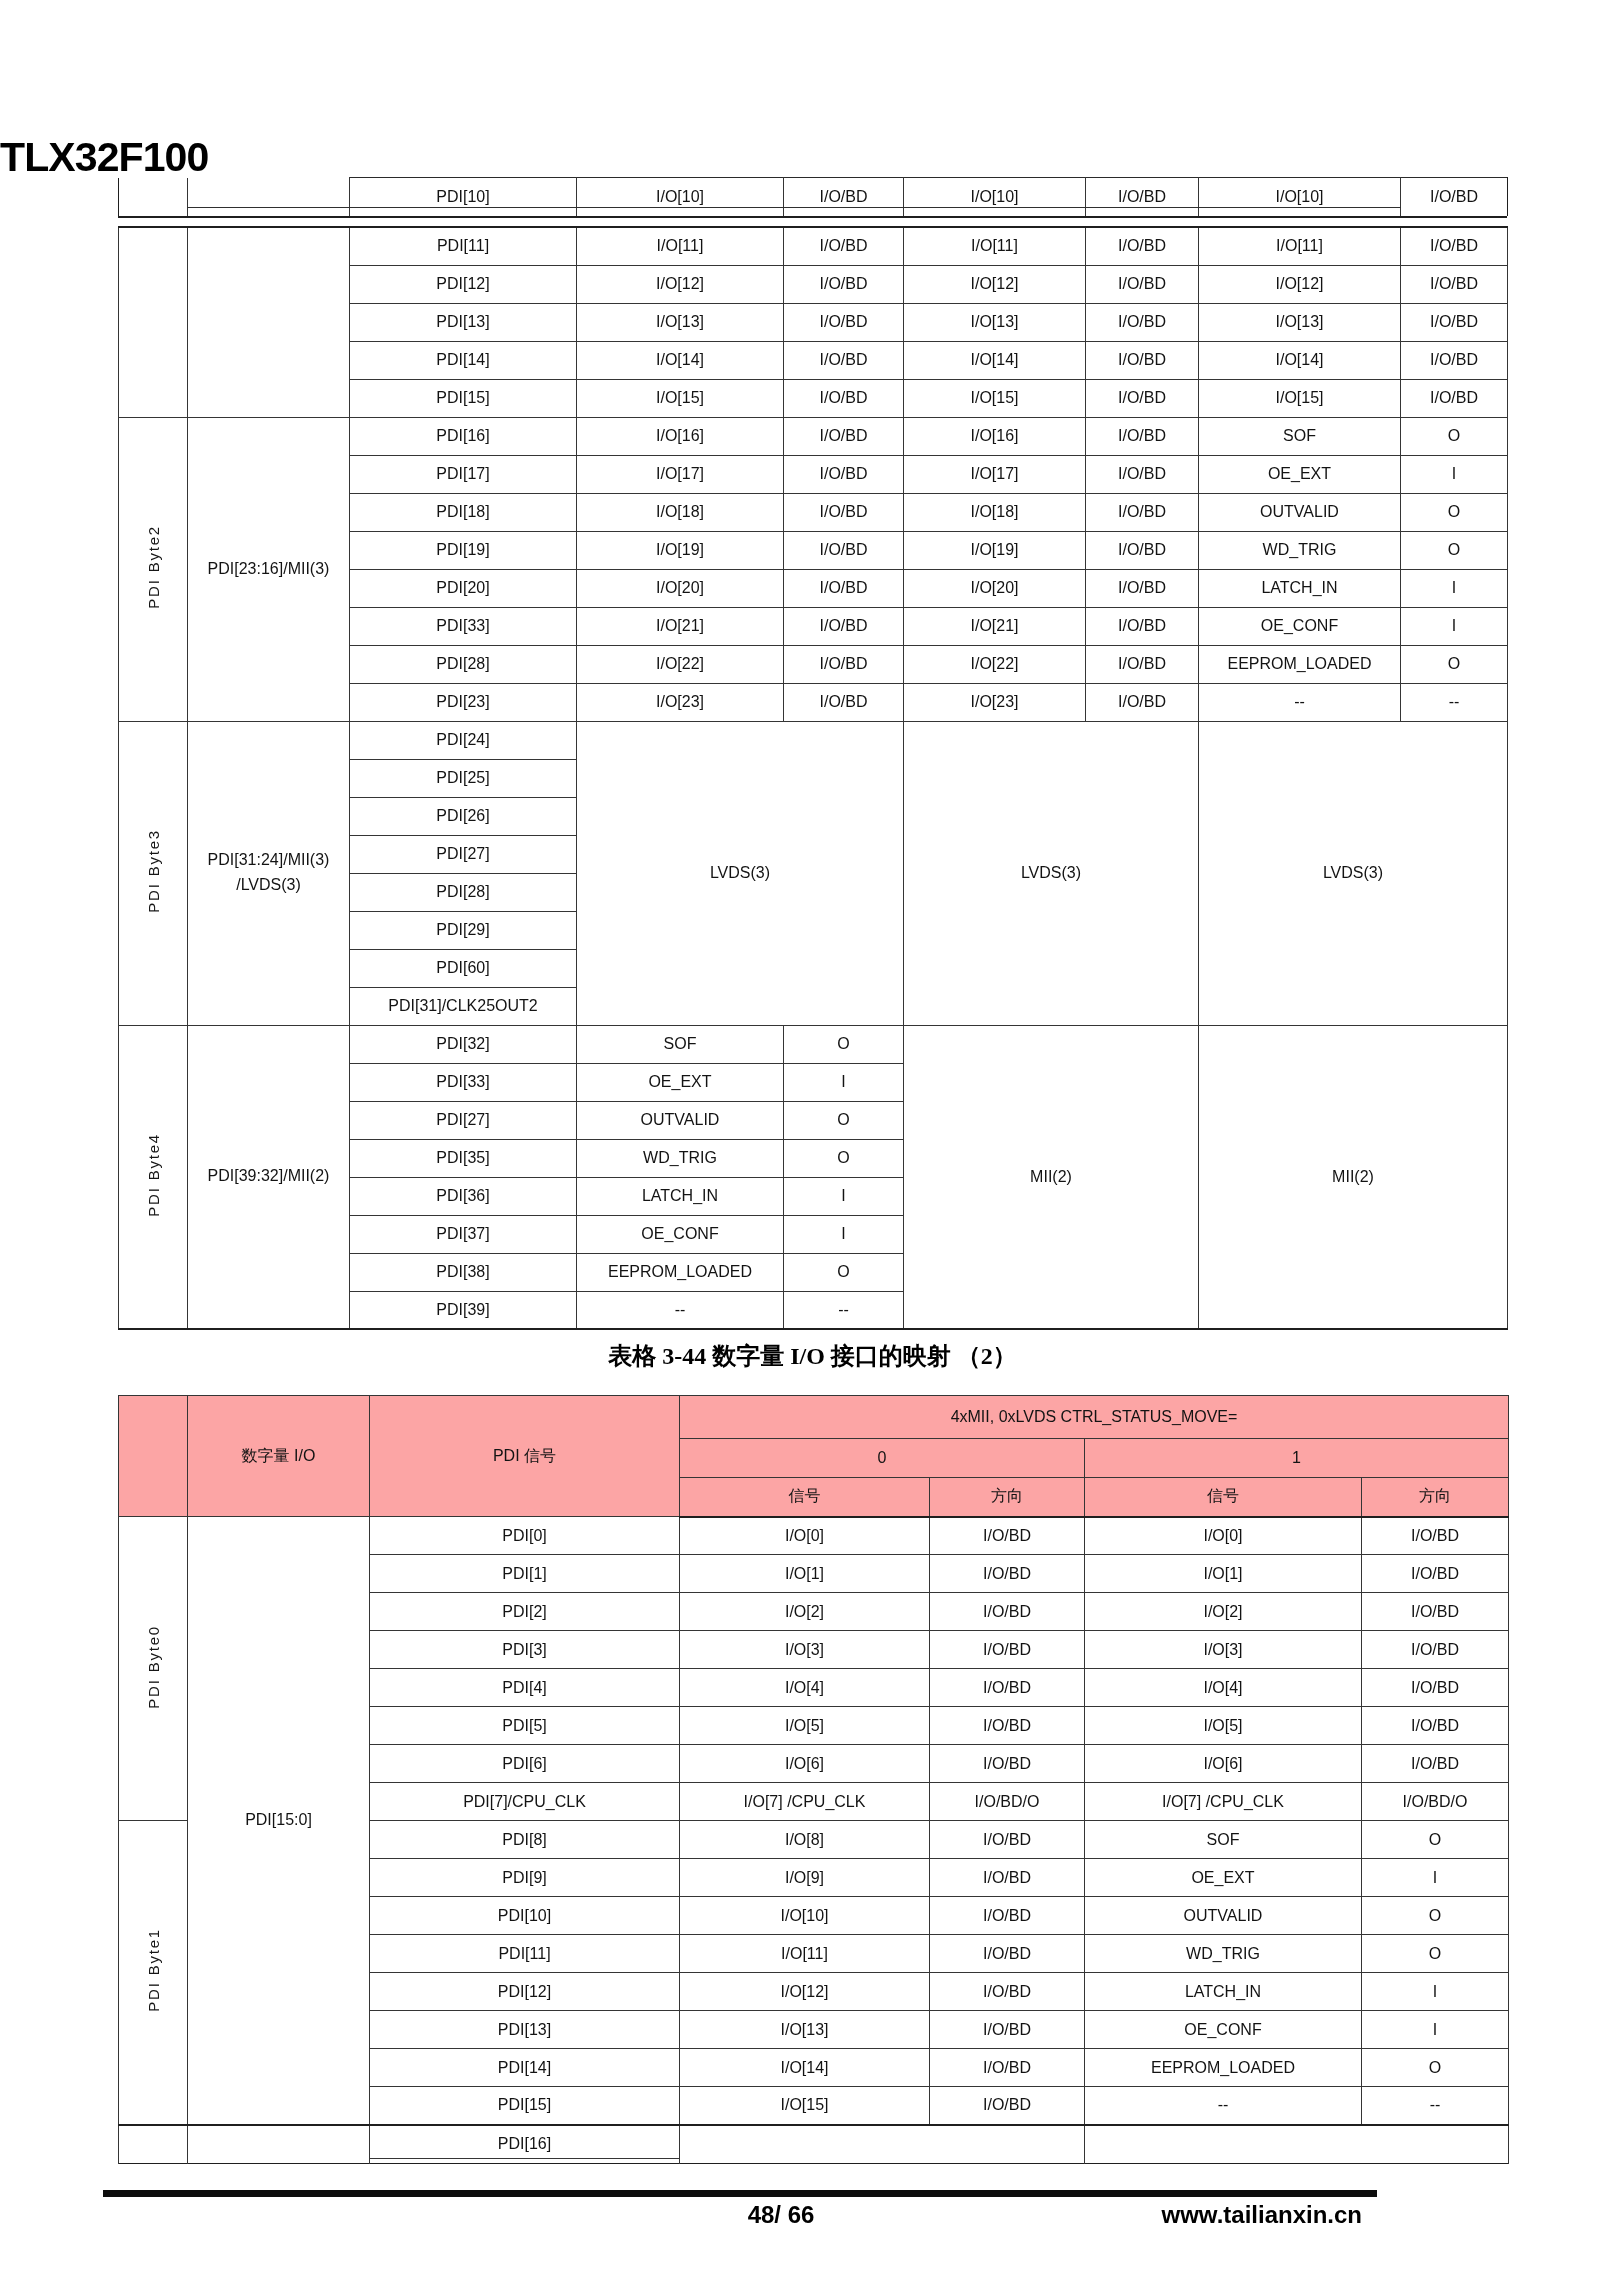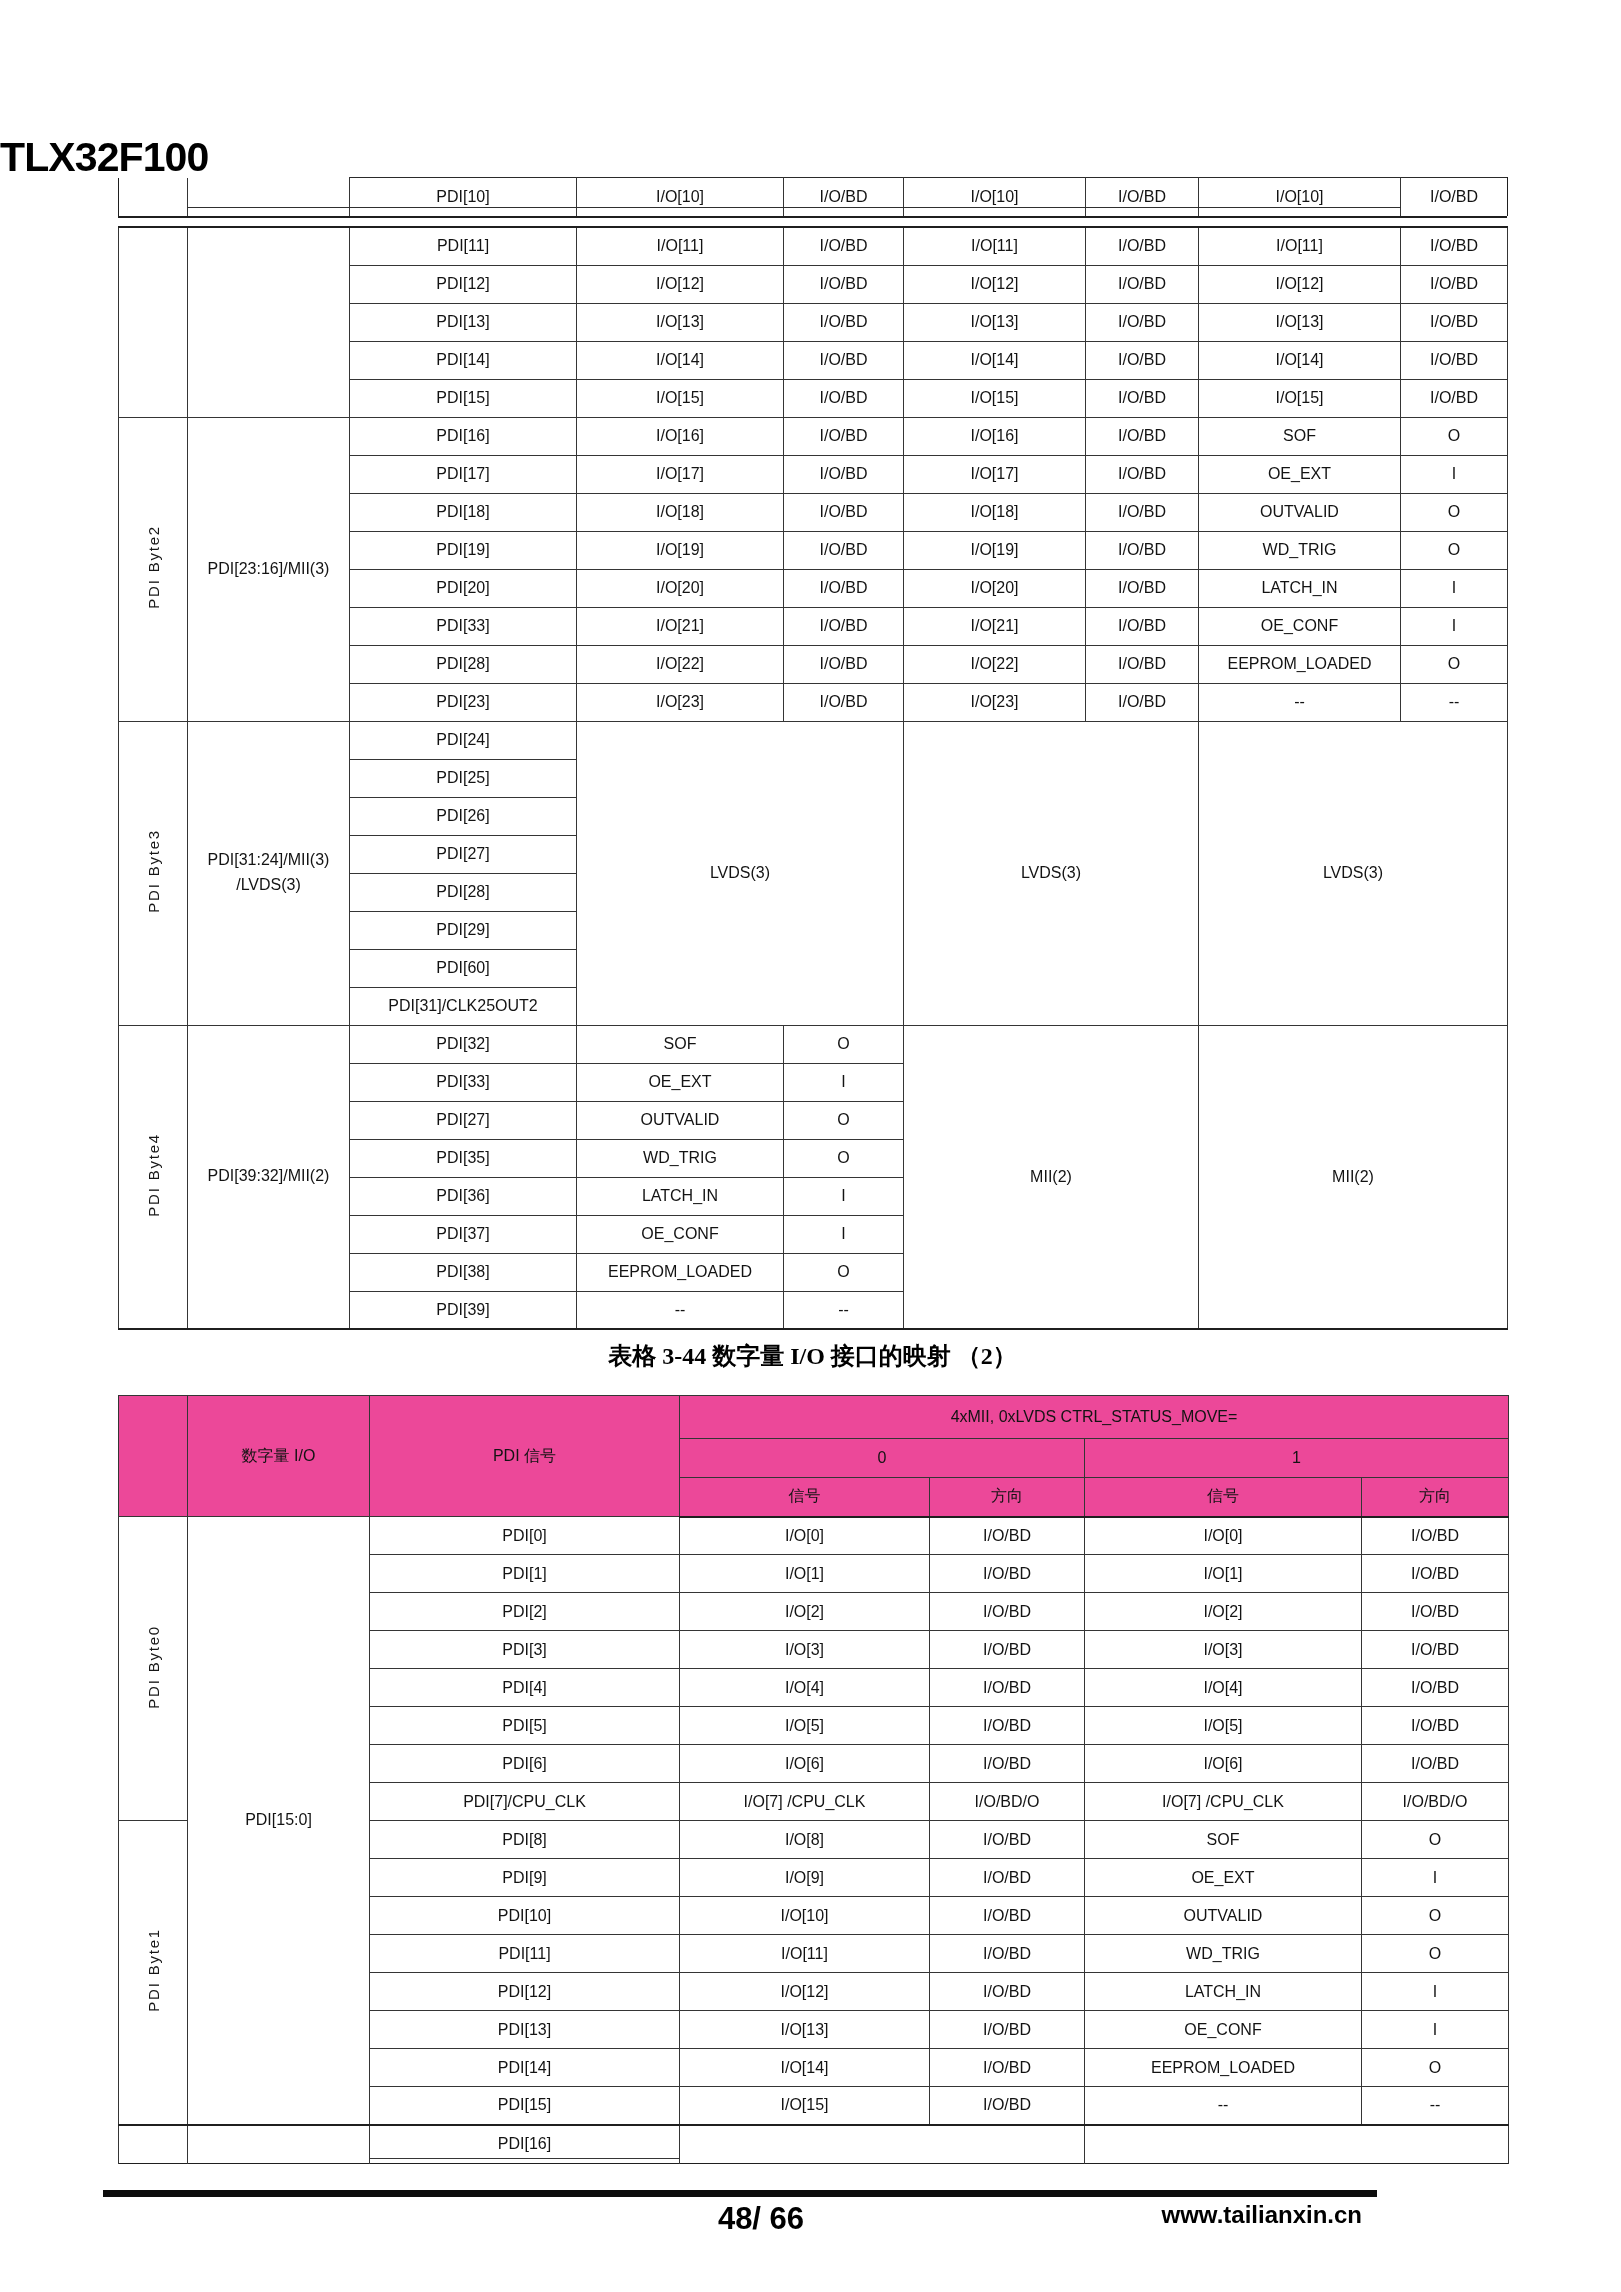--- a/index.html
+++ b/index.html
@@ -30,40 +30,40 @@
   #tU tr{height:38px;}
   #tU tr.sec td{border-top:1.8px solid #232323;}
   
   #caption{
     position:absolute;left:118px;top:1340px;width:1389px;text-align:center;
     font-family:"Liberation Serif","DejaVu Serif",serif;font-weight:bold;font-size:24px;color:#000;
   }
   
   #table-lower-wrap{position:absolute;left:118px;top:1395px;width:1394px;height:772px;overflow:hidden;}
   #tL{width:1389px;border:1.8px solid #1f1f1f;}
-  #tL thead td{background:#ec4899;}
+  #tL thead td{background:#fca5a5;}
   #tL thead tr.h1{height:43px;}
   #tL thead tr.h2{height:39px;}
   #tL thead tr.h3{height:39px;margin-left:28px;}
   #tL thead tr.h3 td{border-bottom:2.2px solid #1f1f1f;}
   #tL thead td.band{border-bottom-width:1.3px;}
   #tL tbody tr{height:38px;}
   #tL tbody tr.partial{height:39px;}
   #tL tr.thick-top td{border-top:2.2px solid #1f1f1f;}
   #tL td.clip{border-bottom:none;}
   .part-line{height:29px;line-height:29px;border-bottom:1.3px solid #353535;}
   
   .vlabel{
     writing-mode:vertical-rl;transform:rotate(180deg);display:inline-block;
     font-size:15px;letter-spacing:1.8px;white-space:nowrap;color:#161616;
   }
   .pdi-label{white-space:normal;line-height:1.55;}
   
   #footer-bar{position:absolute;left:103px;top:2190px;width:1274px;height:7.2px;background:#0d0d0d;}
-  #footer-page{position:absolute;left:684px;top:2201px;width:154px;text-align:center;font-size:31px;font-weight:bold;color:#000;}
+  #footer-page{position:absolute;left:704px;top:2201px;width:154px;text-align:center;font-size:24px;font-weight:bold;color:#000;}
   #footer-site{position:absolute;top:2201px;left:1093px;width:269px;text-align:right;font-size:24px;font-weight:bold;color:#000;}
 </style>
 </head>
 <body>
 
 <div class="page-title">TLX32F100</div>
 
 <div id="frag">
   <table>
     <colgroup>

